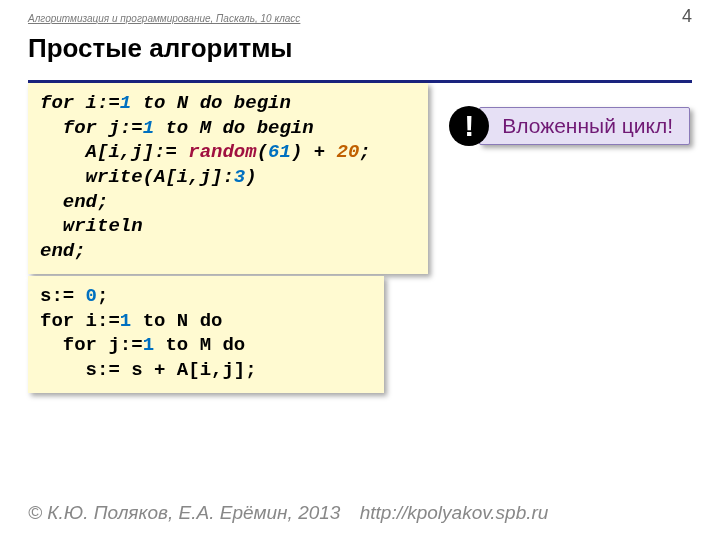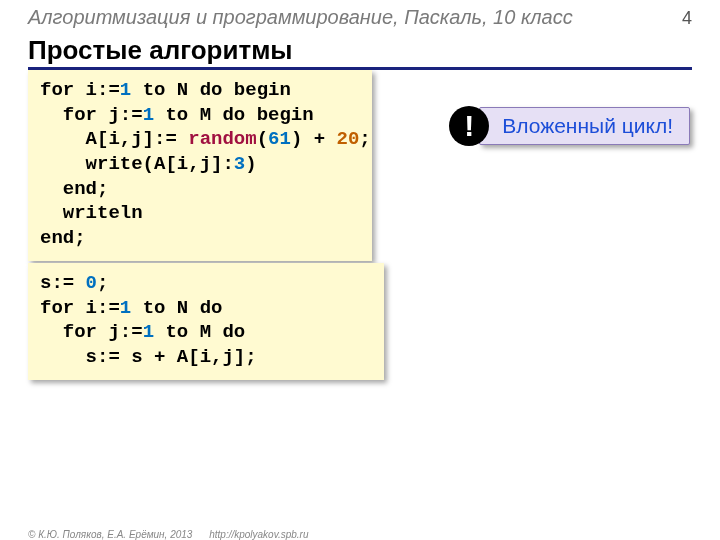--- a/index.html
+++ b/index.html
@@ -1,21 +1,21 @@
 <!DOCTYPE html>
 <html><head>
 <meta charset="utf-8">
 <style>
   * { box-sizing: border-box; margin: 0; padding: 0; }
   html, body { width: 720px; height: 540px; font-family: Arial, sans-serif; background: #fff; }
   .slide { position: relative; width: 720px; height: 540px; padding: 0 28px; }
   .topbar { display: flex; justify-content: space-between; align-items: baseline; padding-top: 6px; color: #7a7a7a; }
-  .topbar .course { font-style: italic; font-size: 20px; }
+  .topbar .course { font-style: italic; font-size: 10px; text-decoration: underline; }
   .topbar .pagenum { font-size: 18px; color: #555; }
-  .title { font-size: 26px; font-weight: bold; color: #000; margin-top: 6px; padding-bottom: 1px; border-bottom: 3px solid #1a237e; }
+  .title { font-size: 26px; font-weight: bold; color: #000; margin-top: 6px; padding-bottom: 16px; border-bottom: 3px solid #1a237e; }
   .subhead { color: #00247d; font-size: 21px; margin-top: 10px; margin-bottom: 6px; }
   .codebox {
     position: relative;
     background: #fffad1;
     box-shadow: 3px 3px 5px rgba(0,0,0,0.35);
     padding: 8px 12px 10px 12px;
     font-family: "Courier New", monospace;
     font-size: 19px;
     font-weight: bold;
     line-height: 1.3;
@@ -29,31 +29,31 @@
   .excl {
     width: 40px; height: 40px; border-radius: 50%;
     background: #000; color: #fff; font-weight: bold; font-size: 30px;
     display: flex; align-items: center; justify-content: center;
     margin-right: -10px; z-index: 2; position: relative;
   }
   .callout {
     background: #e6e0f5;
     border: 1.5px solid #8a7ab8;
     box-shadow: 3px 3px 5px rgba(0,0,0,0.35);
-    color: #1d4ed8;
+    color: #701a75;
     font-size: 21px;
     padding: 6px 16px 6px 22px;
     border-radius: 2px;
   }
   .footer {
-    position: absolute; left: 28px; bottom: 0;
-    font-style: italic; color: #888; font-size: 10px;
+    position: absolute; left: 28px; bottom: 16px;
+    font-style: italic; color: #888; font-size: 19px;
   }
   .footer .url { margin-left: 14px; }
-  .cb1 { width: 344px; }
+  .cb1 { width: 400px; font-style: italic; }
   .cb2 { width: 356px; margin-top: 2px; }
 </style>
 </head>
 <body>
 
 <div class="slide">
 
   <div class="topbar">
     <span class="course">Алгоритмизация и программирование, Паскаль, 10 класс</span>
     <span class="pagenum">4</span>

